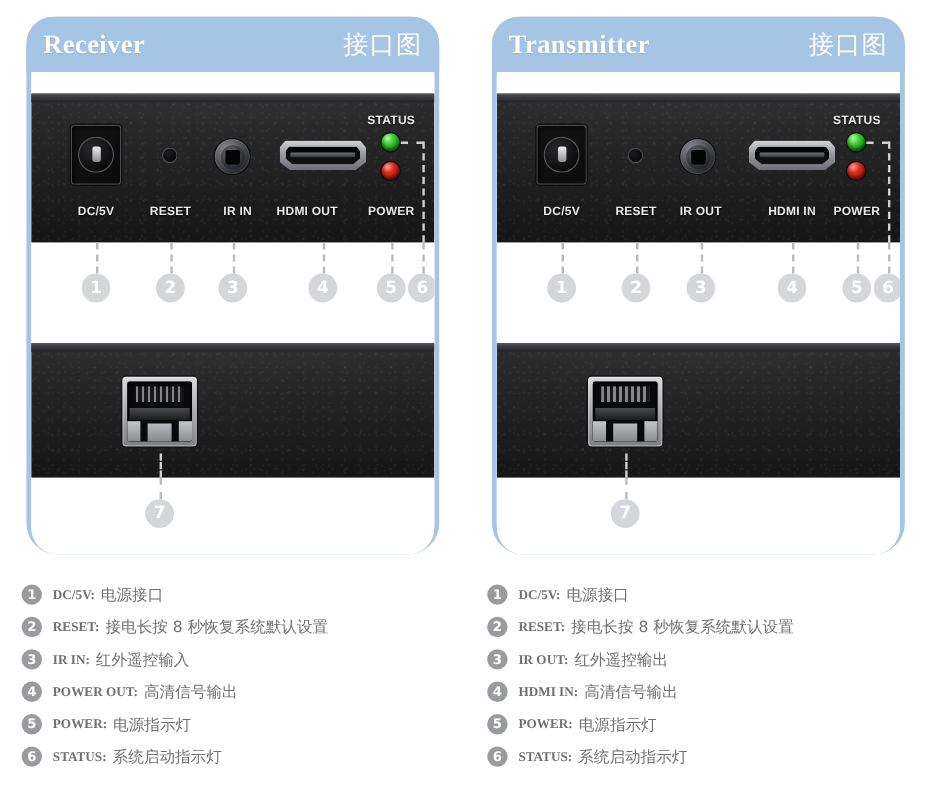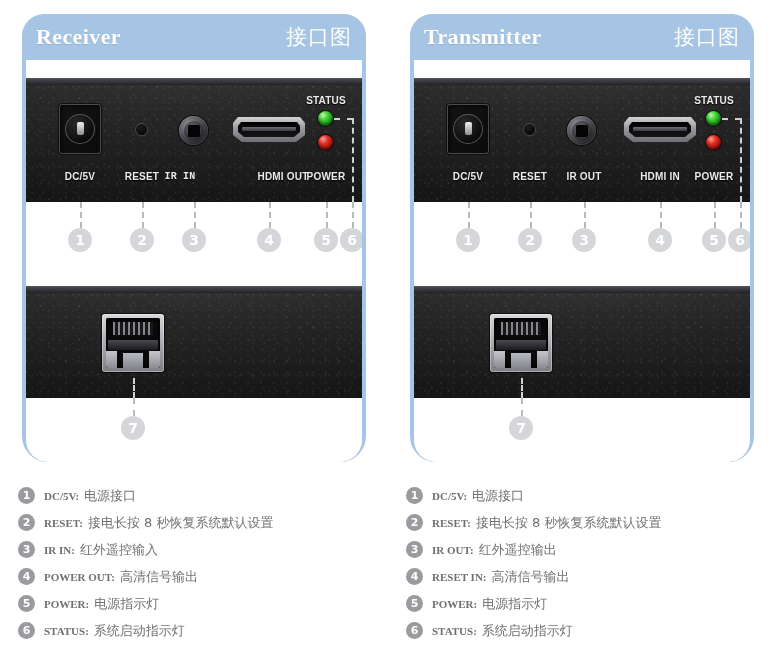--- a/index.html
+++ b/index.html
@@ -317,26 +317,26 @@
           <div class="port-label" style="left:54px; top:93px;">DC/5V</div>
 
           <div class="reset-hole" style="left:109px; top:45px;"></div>
           <div class="port-label" style="left:116px; top:93px;">RESET</div>
 
           <div class="ir-jack" style="left:153px; top:38px;">
             <div class="ring">
               <div class="hole"></div>
             </div>
           </div>
-          <div class="port-label" style="left:154px; top:93px;font-family:Liberation Mono, monospace;">IR IN</div>
+          <div class="port-label" style="left:172px; top:93px;">IR IN</div>
 
           <div class="hdmi" style="left:207px; top:39px;">
             <div class="cavity"></div>
           </div>
-          <div class="port-label" style="left:257px; top:93px;">HDMI OUT</div>
+          <div class="port-label" style="left:230px; top:93px;">HDMI OUT</div>
 
           <div class="port-label" style="left:300px; top:17px;">STATUS</div>
           <div class="led green" style="left:292px; top:33px;"></div>
           <div class="led red" style="left:292px; top:57px;"></div>
           <div class="port-label" style="left:300px; top:93px;">POWER</div>
 
           <div class="dash-h" style="left:308px; top:40px; width:19px;"></div>
           <div class="dash-v dark" style="left:326px; top:40px; height:84px;"></div>
         </div>
 
@@ -500,21 +500,21 @@
         <span class="legend-term">RESET:</span>
         <span class="legend-desc">接电长按 8 秒恢复系统默认设置</span>
       </div>
       <div class="legend-row">
         <span class="badge">3</span>
         <span class="legend-term">IR OUT:</span>
         <span class="legend-desc">红外遥控输出</span>
       </div>
       <div class="legend-row">
         <span class="badge">4</span>
-        <span class="legend-term">RESET IN:</span>
+        <span class="legend-term">HDMI IN:</span>
         <span class="legend-desc">高清信号输出</span>
       </div>
       <div class="legend-row">
         <span class="badge">5</span>
         <span class="legend-term">POWER:</span>
         <span class="legend-desc">电源指示灯</span>
       </div>
       <div class="legend-row">
         <span class="badge">6</span>
         <span class="legend-term">STATUS:</span>

